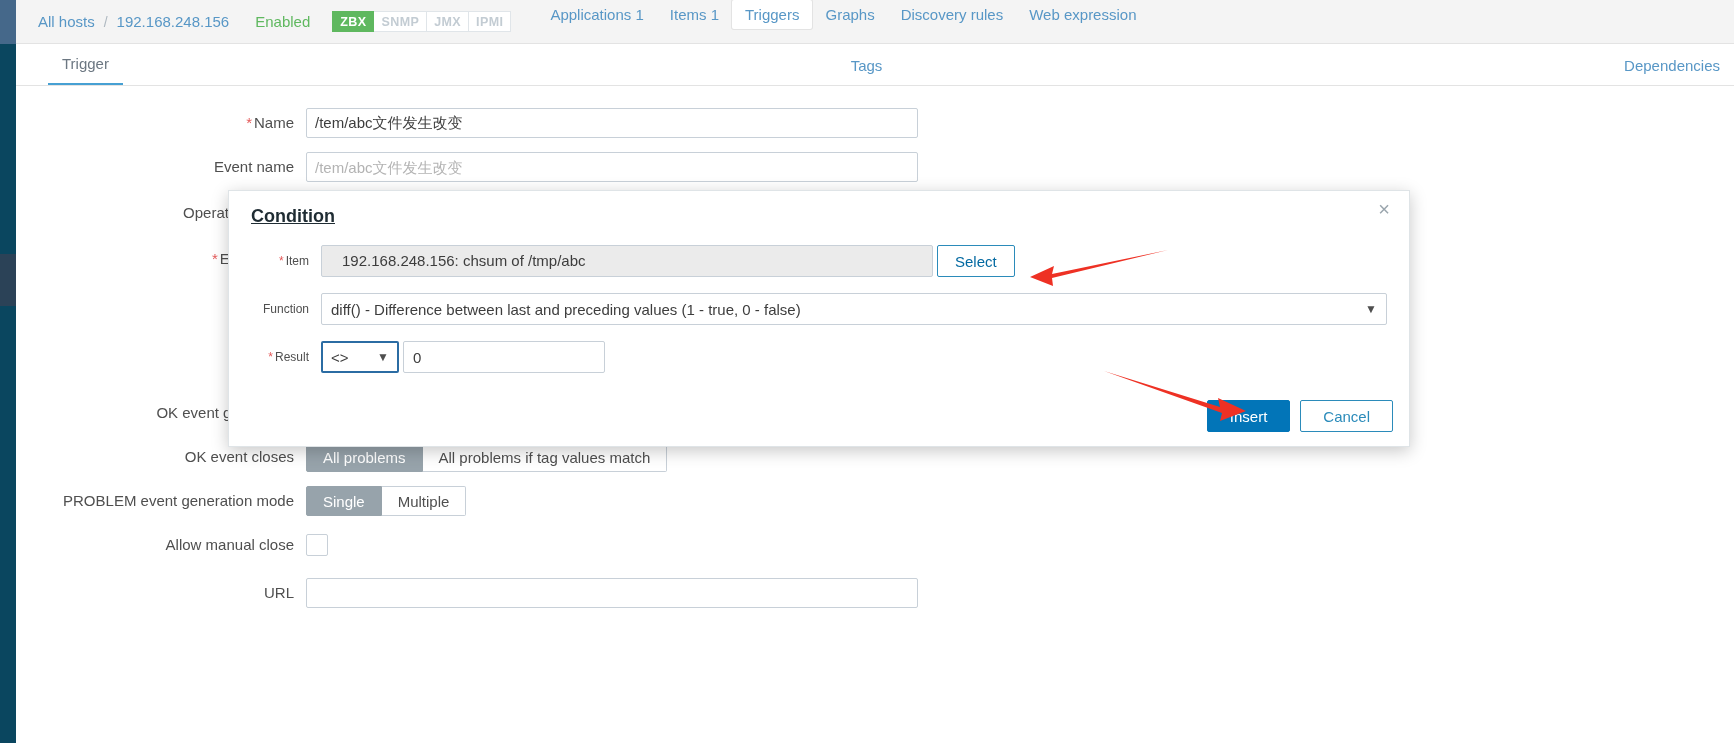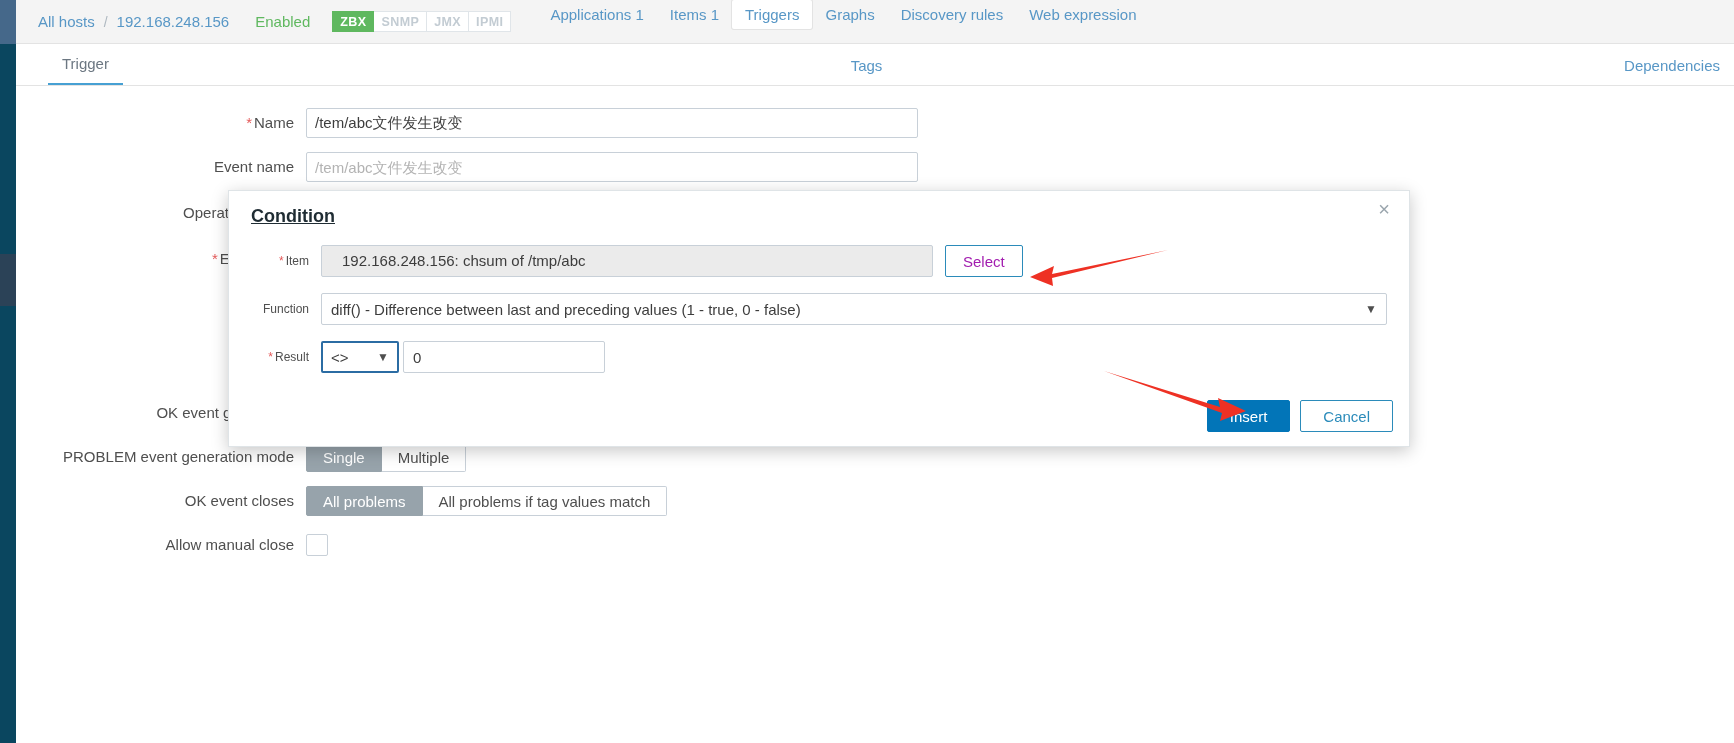--- a/index.html
+++ b/index.html
@@ -137,22 +137,22 @@
   .m-lbl {
     width: 70px; text-align: right; padding-right: 12px;
     line-height: 32px; color: #4f4f4f; font-size: 12px; white-space: nowrap;
   }
   .m-field-readonly {
     width: 612px; height: 32px; border: 1px solid #c8d0d8;
     background: #ebebeb; color: #3d3d3d; padding: 0 20px;
     line-height: 30px; font-size: 15px; border-radius: 2px;
   }
   .btn-select {
-    margin-left: 12px; height: 32px; padding: 0 17px;
-    border: 1px solid #2b8bba; background: #fff; color: #a21caf;
+    margin-left: 4px; height: 32px; padding: 0 17px;
+    border: 1px solid #2b8bba; background: #fff; color: #0369a1;
     border-radius: 2px; cursor: pointer; font-size: 15px;
     font-family: "Liberation Sans", sans-serif;
   }
   .m-select-fn {
     width: 1066px; height: 32px; border: 1px solid #c8d0d8;
     background: #fff; color: #3d3d3d; padding: 0 9px;
     font-size: 15px; border-radius: 2px;
     display: flex; align-items: center; justify-content: space-between;
     cursor: pointer;
   }
@@ -261,40 +261,44 @@
     <div class="row">
       <div class="lbl">OK event generation</div>
       <div class="seg">
         <span class="seg-item on">Expression</span>
         <span class="seg-item">Recovery expression</span>
         <span class="seg-item">None</span>
       </div>
     </div>
 
     <div class="row">
+      <div class="lbl">OK event closes</div>
+      <div class="seg">
+        <span class="seg-item on">All problems</span>
+        <span class="seg-item">All problems if tag values match</span>
+      </div>
+    </div>
+
+    <div class="row">
       <div class="lbl">PROBLEM event generation mode</div>
       <div class="seg">
         <span class="seg-item on">Single</span>
         <span class="seg-item">Multiple</span>
       </div>
     </div>
 
-    <div class="row">
-      <div class="lbl">OK event closes</div>
-      <div class="seg">
-        <span class="seg-item on">All problems</span>
-        <span class="seg-item">All problems if tag values match</span>
-      </div>
-    </div>
-
     <div class="row" style="margin-bottom:18px;">
       <div class="lbl">Allow manual close</div>
       <div class="chk"></div>
     </div>
 
+    <div class="row">
+      <div class="lbl">URL</div>
+      <input class="inp" style="">
+    </div>
 
   </div>
 
   <div class="modal">
     <div class="modal-head">
       <span class="modal-title">Condition</span>
       <span class="modal-close">×</span>
     </div>
 
     <div class="modal-body">

